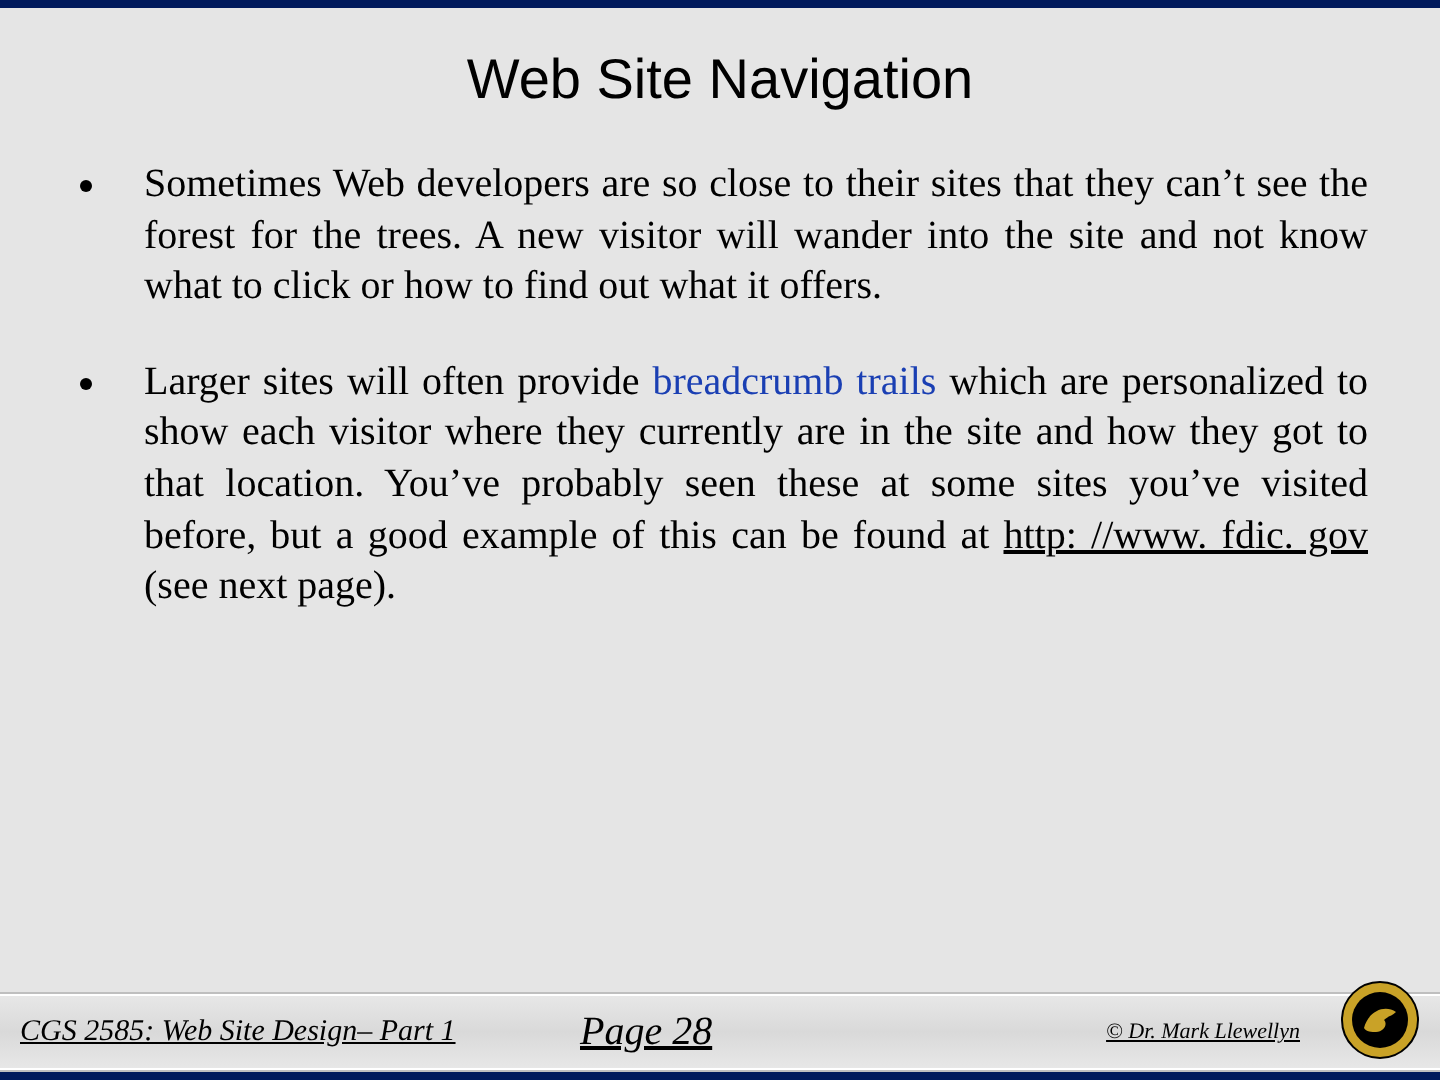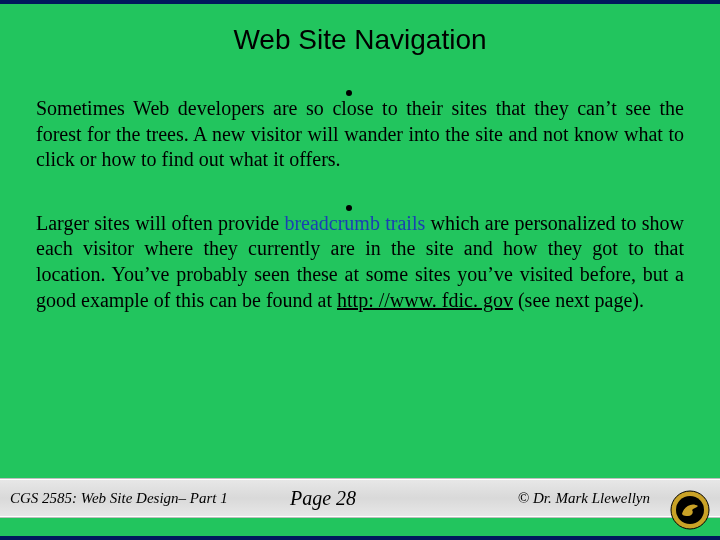--- a/index.html
+++ b/index.html
@@ -11,43 +11,42 @@
     background: #fff;
     overflow: hidden;
   }
   .slide {
     width: 720px;
     height: 540px;
     box-sizing: border-box;
     position: relative;
     border-top: 4px solid #001a5c;
     border-bottom: 4px solid #001a5c;
-    background: #22c55e;
+    background: #e5e5e5;
   }
   .title {
     text-align: center;
     font-family: Arial, Helvetica, sans-serif;
     font-size: 28px;
     color: #000;
     margin: 20px 0 24px 0;
     font-weight: 400;
   }
   .body {
     padding: 0 36px 0 36px;
   }
   ul.bullets {
     list-style: none;
     margin: 0;
     padding: 0;
   }
   ul.bullets > li {
     display: flex;
-    align-items: center;
+    align-items: flex-start;
     margin-bottom: 22px;
-    flex-direction: column;
   }
   .dot {
     flex: 0 0 auto;
     width: 6px;
     height: 6px;
     background: #000;
     border-radius: 50%;
     margin-top: 10px;
     margin-right: 26px;
     margin-left: 4px;
@@ -64,48 +63,49 @@
   }
   .ulink {
     text-decoration: underline;
     color: #000;
     margin-top: 24px;
   }
   .footer {
     position: absolute;
     left: 0;
     right: 0;
-    bottom: 18px;
+    bottom: 0;
     height: 38px;
     display: flex;
     align-items: center;
     background: linear-gradient(to bottom, #e8e8e8 0%, #d9d9d9 50%, #e8e8e8 100%);
     border-top: 1px solid #bfbfbf;
     border-bottom: 1px solid #bfbfbf;
     box-shadow: inset 0 1px 0 #fff, inset 0 -1px 0 #fff;
+    text-decoration: underline;
   }
   .footer .left {
     font-style: italic;
     font-family: "Times New Roman", Times, serif;
     font-size: 15px;
     color: #000;
     padding-left: 10px;
     flex: 0 0 auto;
     width: 280px;
   }
   .footer .center {
     flex: 1 1 auto;
     text-align: left;
     font-style: italic;
     font-size: 20px;
   }
   .footer .right {
     flex: 0 0 auto;
     font-style: italic;
-    font-size: 15px;
+    font-size: 11px;
     padding-right: 70px;
   }
   .logo {
     position: absolute;
     right: 10px;
     bottom: 6px;
     width: 40px;
     height: 40px;
   }
   .logo svg { width: 40px; height: 40px; }

